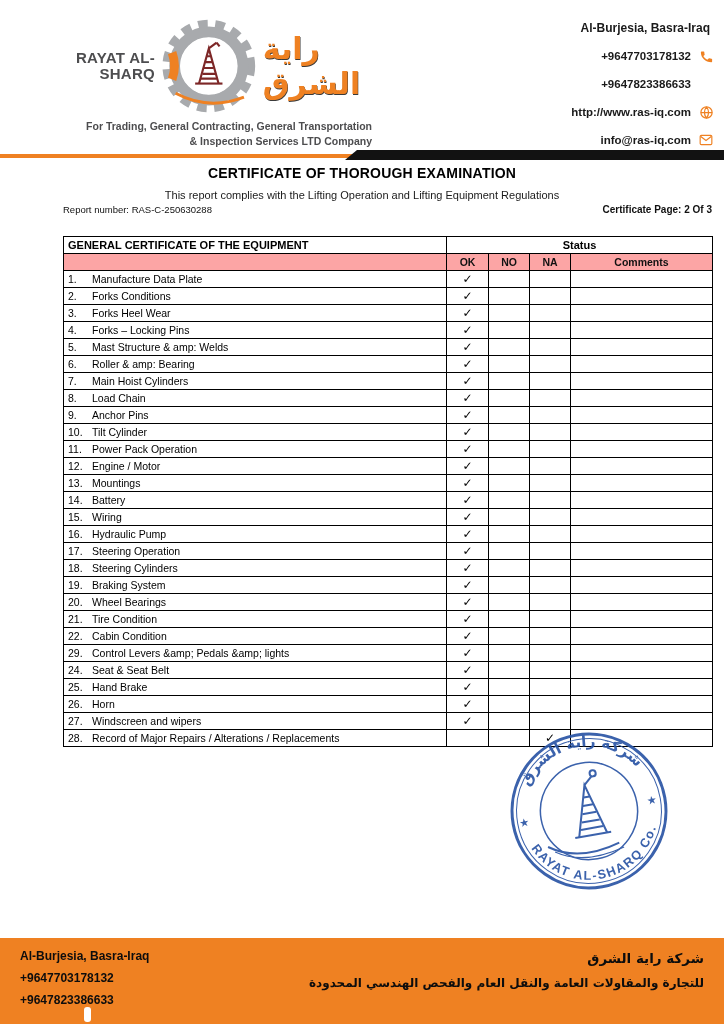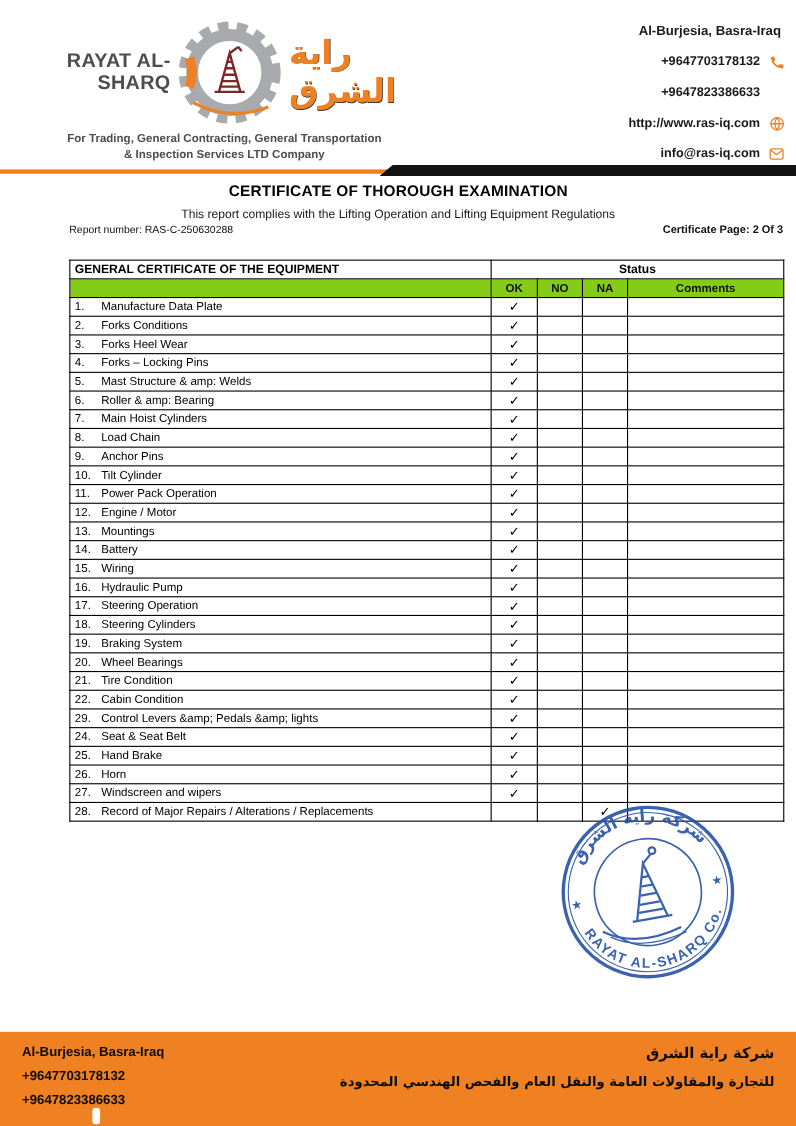--- a/index.html
+++ b/index.html
@@ -3,24 +3,24 @@
 <meta charset="utf-8">
 <style>
   * { margin:0; padding:0; box-sizing:border-box; }
   html,body { width:724px; height:1024px; }
   body { font-family:"Liberation Sans", sans-serif; background:#fff; }
   .page { position:relative; width:724px; height:1024px; background:#fff; overflow:hidden; }
 
   
   .logo-block { position:absolute; top:16px; left:36px; width:336px; }
   .logo-row { display:flex; align-items:center; justify-content:center; gap:5px; }
-  .logo-name { font-size:18px; font-weight:bold; color:#4d4d4f; letter-spacing:.3px; width:122px; text-align:right; line-height:1.1; }
+  .logo-name { font-size:15px; font-weight:bold; color:#4d4d4f; letter-spacing:.3px; width:122px; text-align:right; line-height:1.1; }
   .logo-name-ar { font-family:"DejaVu Sans", sans-serif; font-size:30px; font-weight:bold; color:#ef8122;
                   text-shadow:.6px .6px 0 #3a3a3a; width:112px; text-align:left; }
-  .tagline { margin-top:3px; text-align:center; font-size:10.5px; font-weight:bold; color:#4d4d4f; line-height:1.4; }
+  .tagline { margin-top:3px; text-align:right; font-size:10.5px; font-weight:bold; color:#4d4d4f; line-height:1.4; }
 
   .contact-block { position:absolute; top:20px; right:10px; display:flex; flex-direction:column; gap:12px;
                    align-items:flex-end; font-size:11.5px; font-weight:bold; color:#1a1a1a; }
   .contact-row { display:flex; align-items:center; gap:7px; height:16px; }
   .contact-row.no-icon { padding-right:23px; }
   .contact-row.addr { padding-right:4px; font-size:12px; }
   .icon-slot { width:16px; height:16px; display:flex; align-items:center; justify-content:center; }
 
   
   .divider-orange { position:absolute; top:154px; left:0; width:372px; height:4px; background:#ef8122; }
@@ -36,21 +36,21 @@
   .meta-row { position:absolute; top:204px; left:63px; width:649px; display:flex; justify-content:space-between;
               font-size:9.5px; color:#111;text-align:center; }
   .meta-right { font-weight:600; font-size:10px; }
 
   
   .equip-table { position:absolute; top:236px; left:63px; width:649px; border-collapse:collapse; table-layout:fixed;
                  font-size:10.5px; color:#000; }
   .equip-table th, .equip-table td { border:1px solid #000; padding:0 4px; height:17px; overflow:hidden; white-space:nowrap; }
   .desc-header { text-align:left; font-size:11px; font-weight:bold; height:16px; padding-left:6px; }
   .status-header { text-align:center; font-size:11px; font-weight:bold; height:16px; }
-  .orange-row th { background:#84cc16; text-align:center; font-size:10.5px; font-weight:bold; color:#111; }
+  .orange-row th { background:#fca5a5; text-align:center; font-size:10.5px; font-weight:bold; color:#111; }
   .item-cell { font-weight:normal; padding-left:6px; }
   .item-cell .num { display:inline-block; width:24px; }
   .check-cell { text-align:center; font-family:"DejaVu Sans", sans-serif; font-weight:bold; font-size:12px; }
   .comments-cell { }
 
   
   .stamp { position:absolute; top:730px; left:508px; width:162px; height:162px; transform:rotate(-10deg); opacity:.92; }
 
   
   .footer { position:absolute; bottom:0; left:0; width:724px; height:86px; background:#ef8122;

